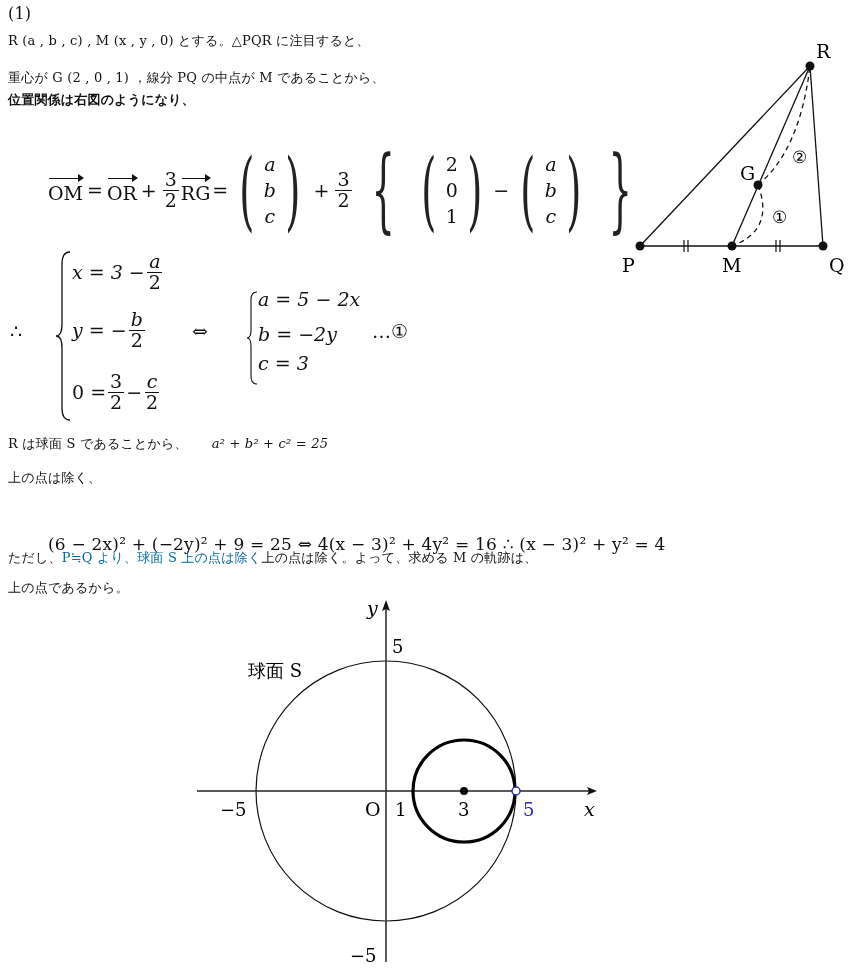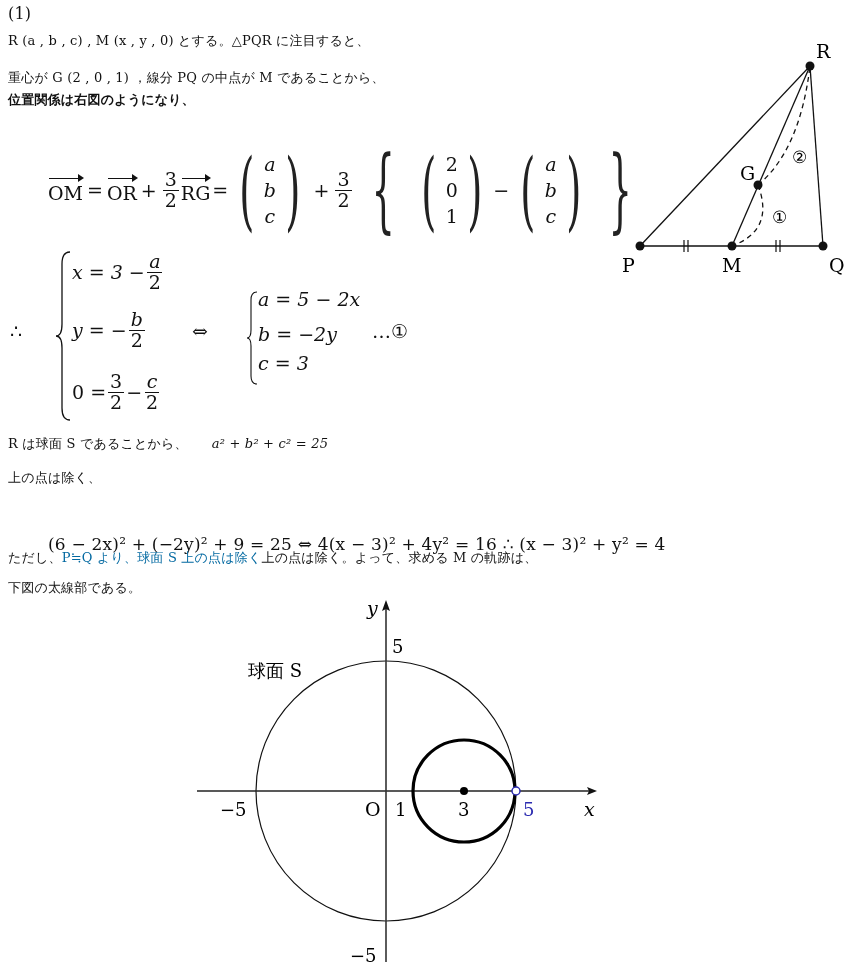--- a/index.html
+++ b/index.html
@@ -119,21 +119,21 @@
 <div class="math" style="left:372px; top:320px;">…①</div>
 
 <div class="line" style="top:432px;">
   <span>R は球面 S であることから、</span><span class="it" style="margin-left:24px;">a² + b² + c² = 25</span>
 </div>
 <div class="line" style="top:466px;">上の点は除く、</div>
 <div class="line" style="top:507px; left:48px; font-size:17px;margin-top:25px;">(6 − 2x)² + (−2y)² + 9 = 25   ⇔   4(x − 3)² + 4y² = 16        ∴   (x − 3)² + y² = 4</div>
 <div class="line" style="top:546px;">
   <span>ただし、</span><span class="blue">P≒Q より、球面 S 上の点は除く</span><span>上の点は除く。よって、求める M の軌跡は、</span>
 </div>
-<div class="line" style="top:576px;">下図の太線部である。</div>
+<div class="line" style="top:576px;">上の点であるから。</div>
 
 <svg style="position:absolute; left:0; top:0;" width="860" height="300">
   <line x1="640" y1="246" x2="810" y2="66" stroke="#111" stroke-width="1.3"></line>
   <line x1="810" y1="66" x2="823" y2="246" stroke="#111" stroke-width="1.3"></line>
   <line x1="640" y1="246" x2="823" y2="246" stroke="#111" stroke-width="1.3"></line>
   <line x1="732" y1="246" x2="810" y2="66" stroke="#111" stroke-width="1.3"></line>
 
   <line x1="684" y1="240" x2="684" y2="252" stroke="#111" stroke-width="1.2"></line>
   <line x1="688" y1="240" x2="688" y2="252" stroke="#111" stroke-width="1.2"></line>
   <line x1="776" y1="240" x2="776" y2="252" stroke="#111" stroke-width="1.2"></line>

